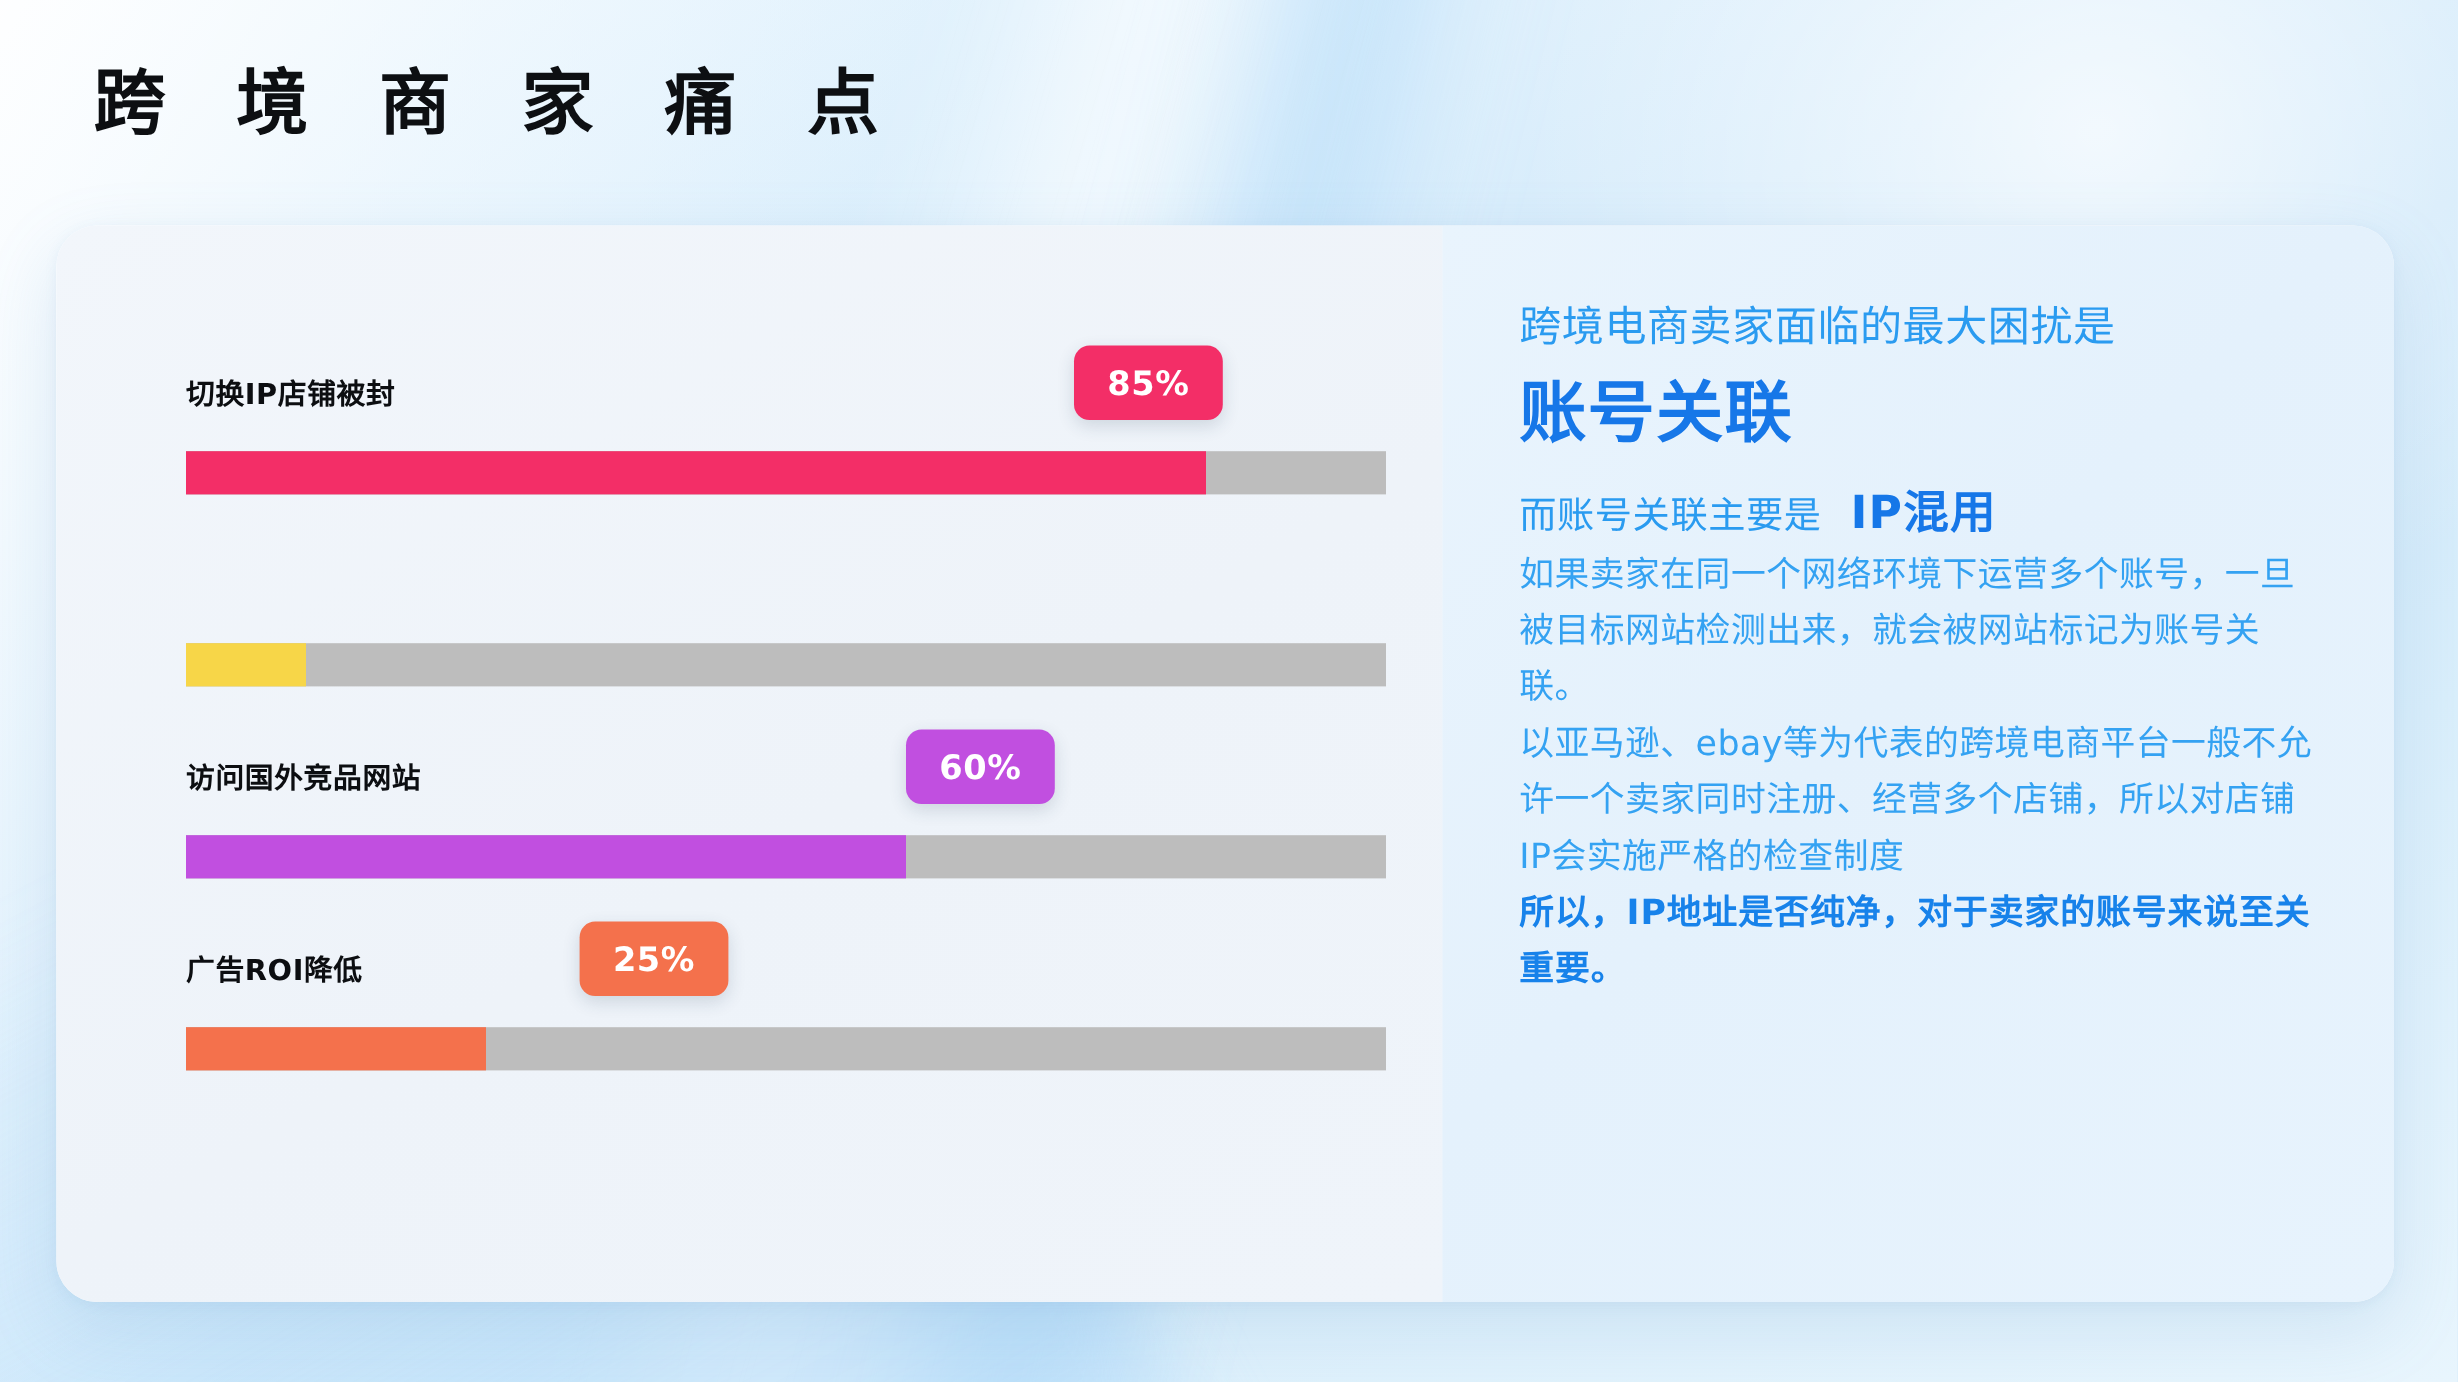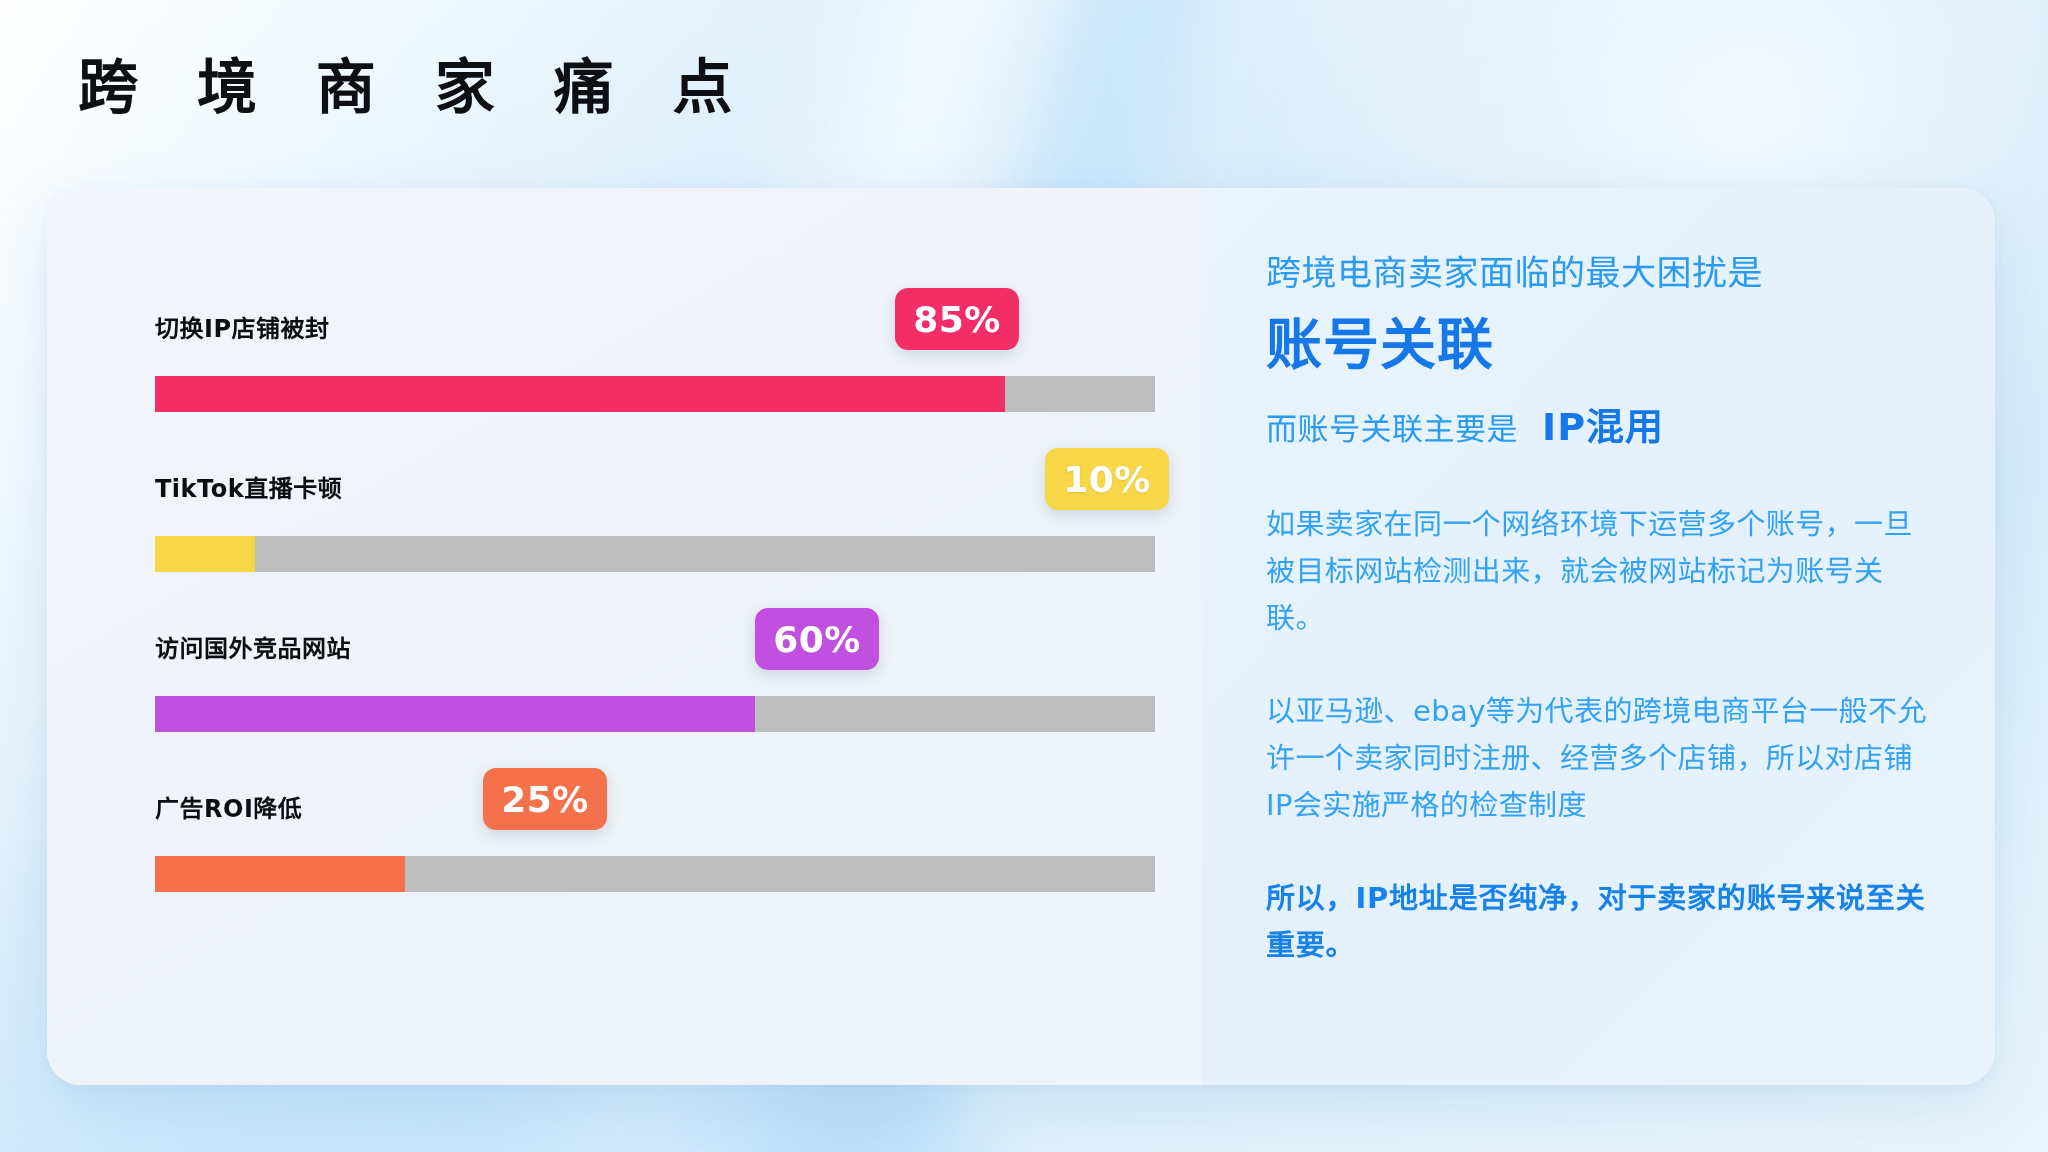--- a/index.html
+++ b/index.html
@@ -98,21 +98,21 @@
     position:absolute;left:0;bottom:20px;
     font-size:24px;font-weight:900;color:#0c0e11;
     letter-spacing:0.5px;white-space:nowrap;
     font-family:"DejaVu Sans","Liberation Sans",sans-serif;
   }
   .bar-badge{
     position:absolute;bottom:14px;
     display:flex;align-items:center;justify-content:center;
     height:62px;min-width:124px;padding:0 18px;
     border-radius:13px;
-    color:#ffffff;font-size:36px;font-weight:900;
+    color:#ffffff;font-size:28px;font-weight:900;
     letter-spacing:0.5px;
     font-family:"DejaVu Sans","Liberation Sans",sans-serif;
     box-shadow:0 5px 14px rgba(40,60,90,0.16);
   }
   .bar-track{
     position:absolute;left:0;top:108px;
     width:1000px;height:36px;
     background:#bdbdbd;
   }
   .bar-fill{
@@ -134,21 +134,21 @@
     font-size:31px;line-height:1.44;color:#2a9bf0;margin-top:18px;
     font-weight:500;letter-spacing:0.5px;
     font-family:"DejaVu Sans","Liberation Sans",sans-serif;
   }
   .r-sub .em{
     font-size:38px;font-weight:900;color:#1677e8;margin-left:24px;
     letter-spacing:1px;
   }
   .r-para{
     font-size:29px;line-height:1.62;color:#34a2f2;
-    font-weight:500;letter-spacing:0.4px;margin-top:46px;
+    font-weight:500;letter-spacing:0.4px;
     max-width:760px;
     font-family:"DejaVu Sans","Liberation Sans",sans-serif;
   }
   .r-para.strong{color:#1782ea;font-weight:900;letter-spacing:0.8px;}
 </style>
 </head>
 <body>
 
 <div id="bg-layer">
   <div id="bg-glow-tr"></div>
@@ -166,24 +166,20 @@
         <div class="bar-row">
           <div class="bar-head">
             <div class="bar-label">切换IP店铺被封</div>
             <div class="bar-badge" style="background: rgb(243, 46, 103); left: 74%;">85%</div>
           </div>
           <div class="bar-track">
             <div class="bar-fill" style="width: 85%; background: rgb(243, 46, 103);"></div>
           </div>
         </div>
         <div class="bar-row">
-          <div class="bar-head">
-            <div class="bar-label">TikTok直播卡顿</div>
-            <div class="bar-badge" style="background: rgb(247, 214, 72); left: 89%; text-shadow: rgba(0, 0, 0, 0.1) 0px 1px 2px;">10%</div>
-          </div>
           <div class="bar-track">
             <div class="bar-fill" style="width: 10%; background: rgb(247, 214, 72);"></div>
           </div>
         </div>
         <div class="bar-row">
           <div class="bar-head">
             <div class="bar-label">访问国外竞品网站</div>
             <div class="bar-badge" style="background: rgb(193, 79, 224); left: 60%;">60%</div>
           </div>
           <div class="bar-track">

